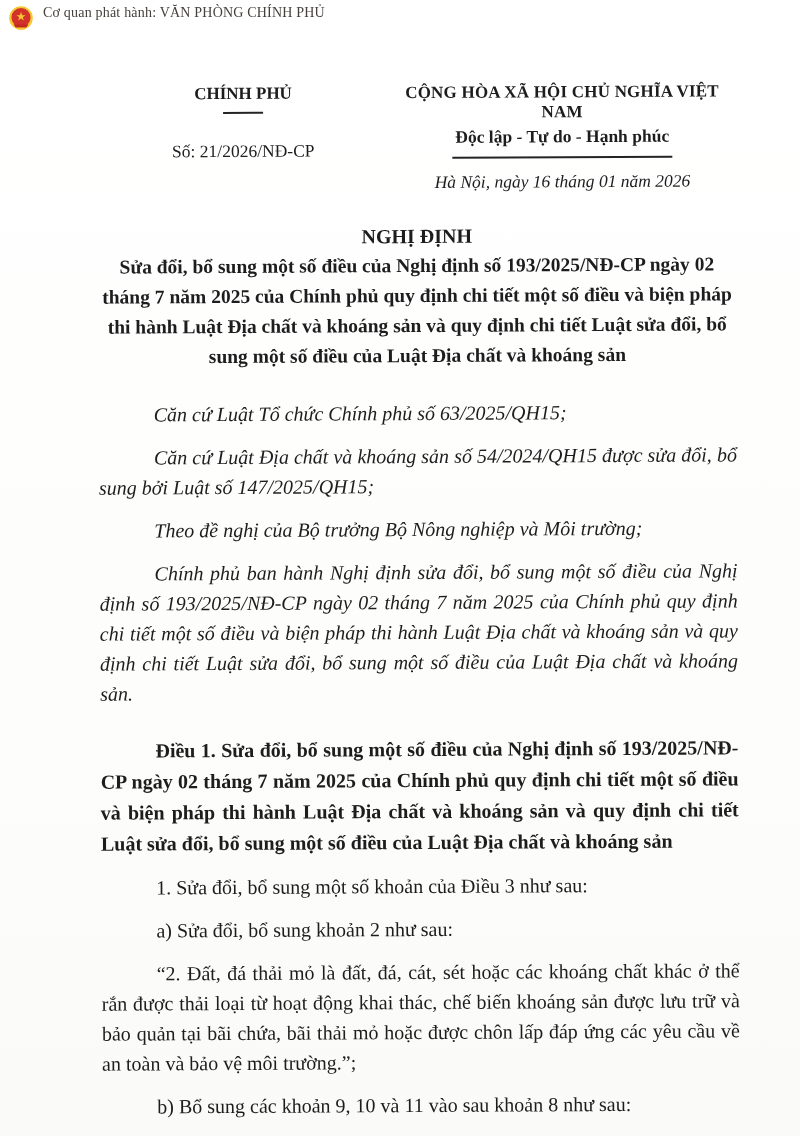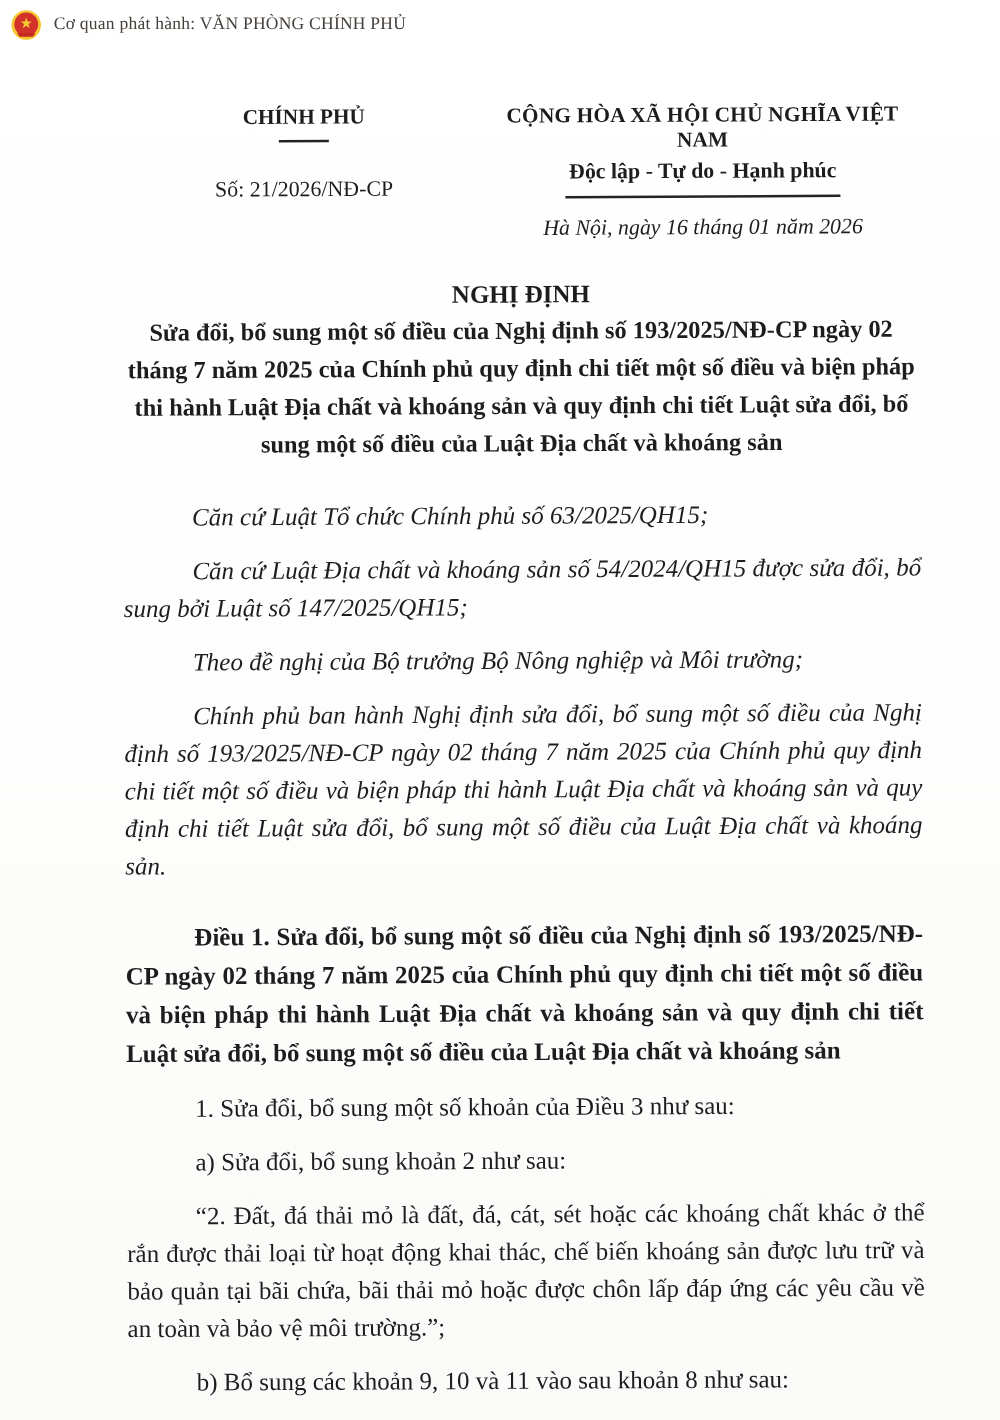--- a/index.html
+++ b/index.html
@@ -9,21 +9,21 @@
   body {
     width: 800px;
     height: 1136px;
     background: linear-gradient(180deg, #ffffff 0%, #fdfdfc 60%, #fafaf9 100%);
     font-family: "Liberation Serif", "DejaVu Serif", serif;
     color: #1d1d1d;
     overflow: hidden;
   }
   .topbar {
     display: flex;
-    align-items: center;
+    align-items: flex-start;
     gap: 9px;
     padding: 5px 0 0 8px;
     height: 30px;
   }
   .emblem {
     display: inline-flex;
     width: 26px;
     height: 26px;
     flex: 0 0 auto;
   }

